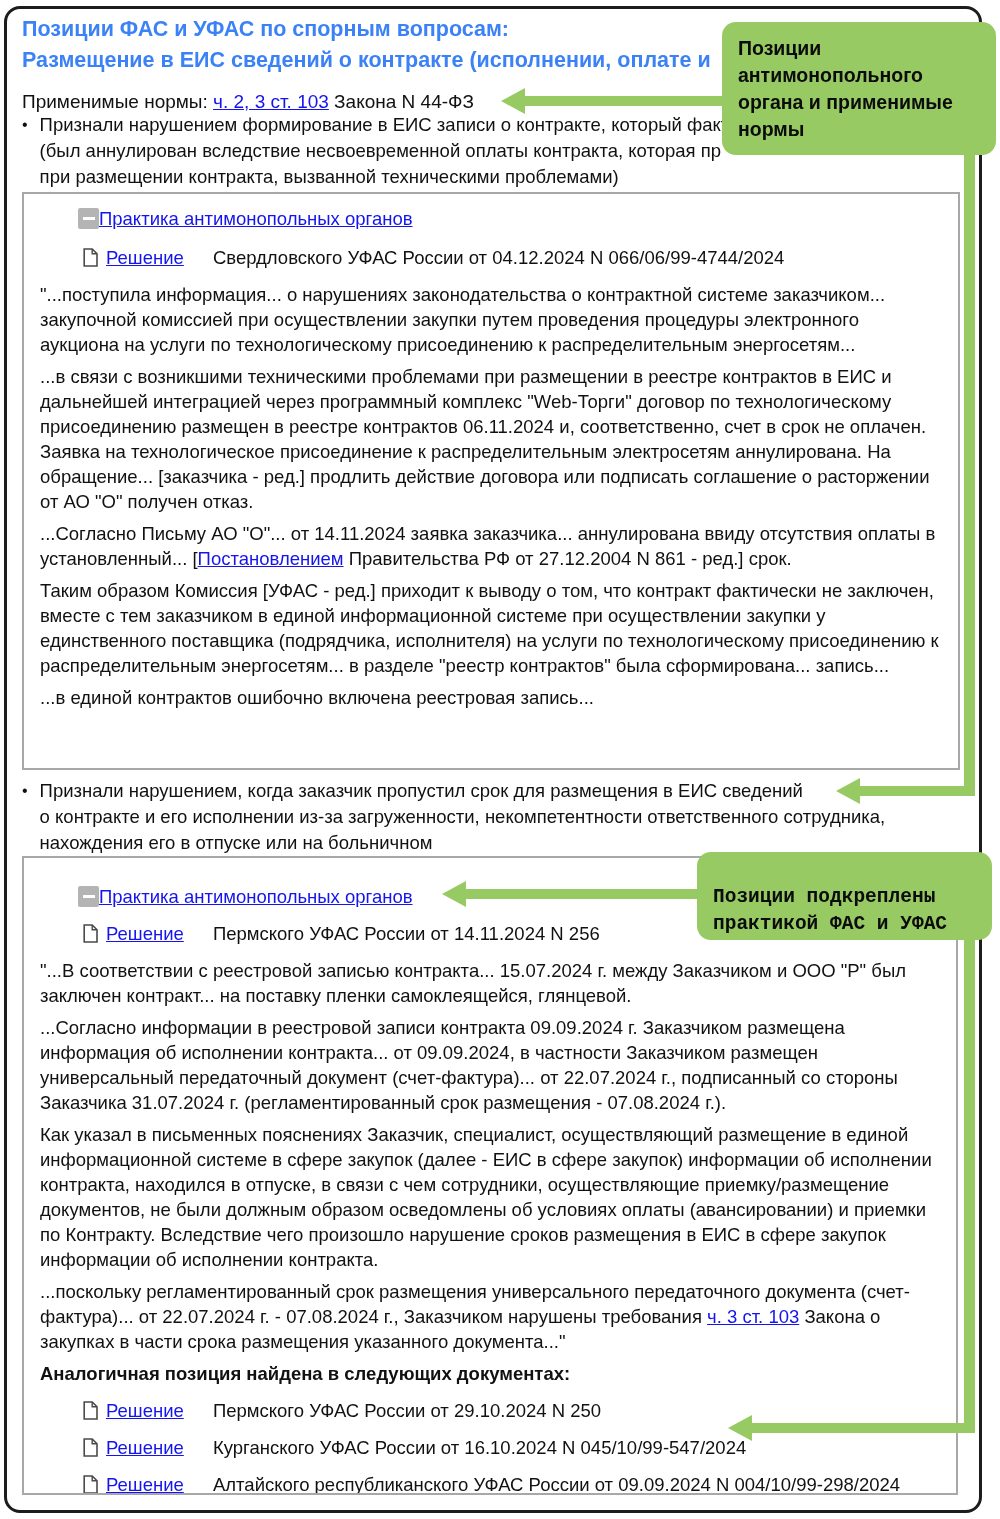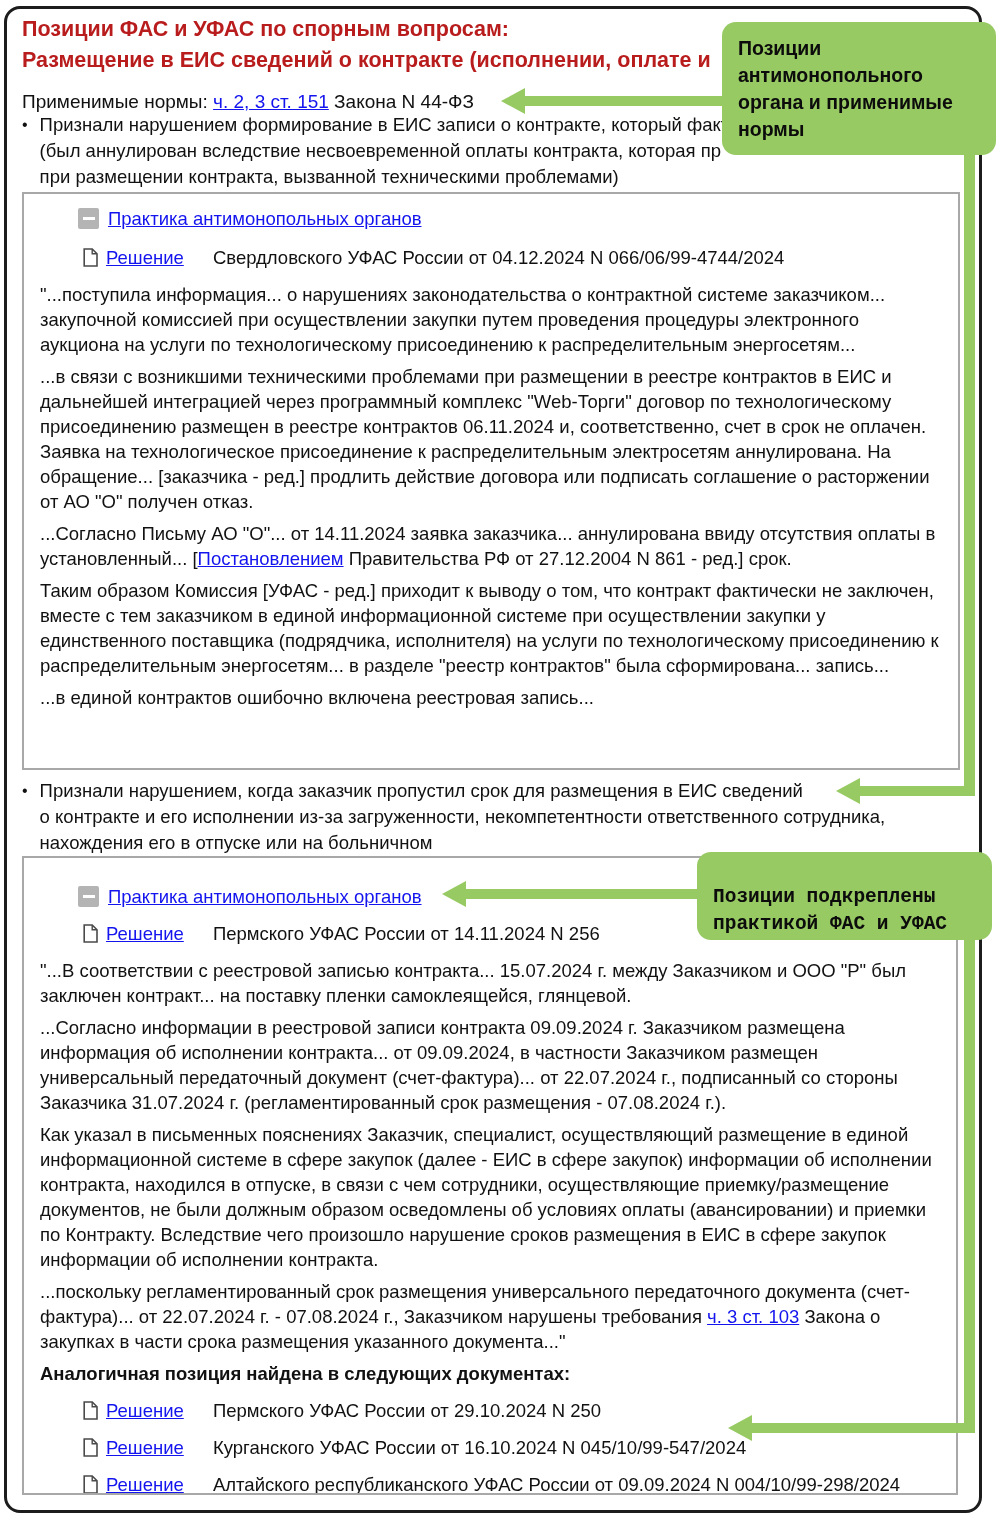--- a/index.html
+++ b/index.html
@@ -8,38 +8,38 @@
   }
   *{box-sizing:border-box;margin:0;padding:0;}
   html,body{background:#ffffff;}
   body{font-family:"Liberation Sans","DejaVu Sans",sans-serif;color:var(--text);}
   #canvas{position:relative;width:1000px;height:1519px;overflow:hidden;background:#fff;}
 
   .page-border{position:absolute;left:4px;top:6px;width:978px;height:1507px;
     border:3px solid var(--page-border);border-radius:16px;pointer-events:none;z-index:1;}
 
   .title{position:absolute;left:22px;top:14px;font-size:21.5px;font-weight:700;
-    line-height:31px;color:#b91c1c;z-index:2;}
+    line-height:31px;color:#3b82f6;z-index:2;}
 
   .norms{position:absolute;left:22px;top:90px;font-size:19px;line-height:24px;z-index:2;}
   a.link{color:var(--link);text-decoration:underline;cursor:pointer;}
 
   .bullet{position:absolute;left:22px;display:flex;gap:12px;font-size:18.5px;
     line-height:26px;z-index:2;}
   .bullet .marker{flex:0 0 auto;font-size:16px;line-height:26px;}
   .bullet .btext{white-space:pre-line;}
   #bullet1{top:112px;width:740px;}
   #bullet2{top:778px;width:920px;}
 
   .pbox{position:absolute;left:22px;background:#fff;border:2px solid var(--box-border);
     padding:12px 18px 12px 16px;font-size:18.5px;line-height:25px;overflow:hidden;z-index:2;}
   #box1{top:192px;width:938px;height:578px;}
   #box2{top:856px;width:936px;height:639px;}
 
-  .phead{display:flex;align-items:center;gap:9px;margin-left:38px;}
+  .phead{display:flex;align-items:center;margin-left:38px;}
   #box2 .phead{margin-top:14px;}
   .phead a{font-size:18.5px;}
   .collapse{display:inline-flex;align-items:center;justify-content:center;
     width:21px;height:21px;background:var(--icon-gray);border-radius:2px;flex:0 0 auto;}
   .collapse .bar{display:block;width:12px;height:2.5px;background:#fff;}
 
   .docrow{display:flex;align-items:center;gap:8px;margin-top:12px;padding-left:43px;}
   .docrow svg{flex:0 0 auto;}
   .docrow .dtext{white-space:pre;margin-left:16px;}
   .docrow .dtext, .docrow a{font-size:18.5px;}
@@ -77,21 +77,21 @@
 <div id="canvas">
 
   <div class="page-border"></div>
 
   <div class="title">
     <div>Позиции ФАС и УФАС по спорным вопросам:</div>
     <div>Размещение в ЕИС сведений о контракте (исполнении, оплате и</div>
   </div>
 
   <div class="norms">
-    <span>Применимые нормы: </span><a class="link" href="#">ч. 2, 3 ст. 151</a><span> Закона N 44-ФЗ</span>
+    <span>Применимые нормы: </span><a class="link" href="#">ч. 2, 3 ст. 103</a><span> Закона N 44-ФЗ</span>
   </div>
 
   <div class="bullet" id="bullet1">
     <span class="marker">•</span>
     <div class="btext">Признали нарушением формирование в ЕИС записи о контракте, который факт
 (был аннулирован вследствие несвоевременной оплаты контракта, которая пр
 при размещении контракта, вызванной техническими проблемами)</div>
   </div>
 
   <div class="pbox" id="box1">

